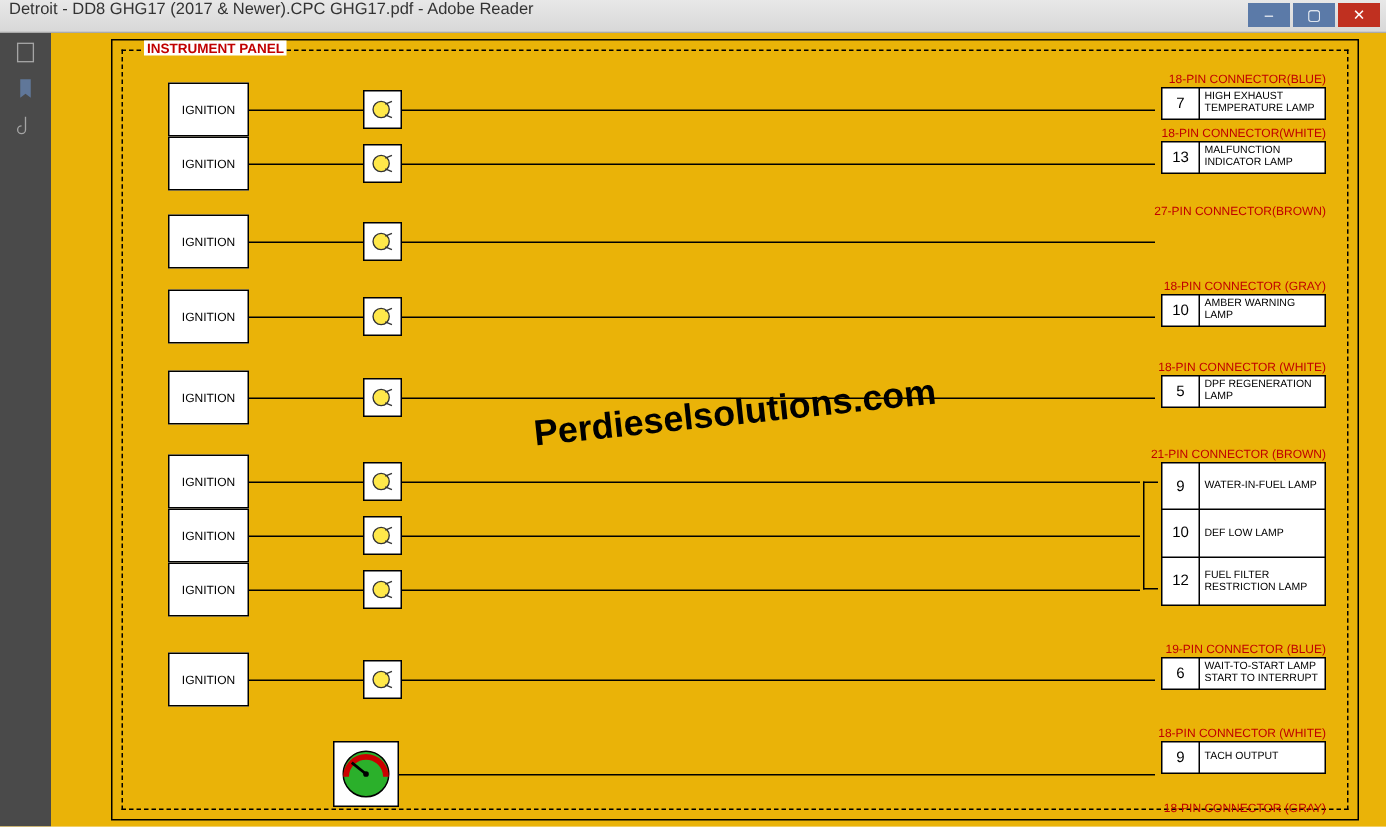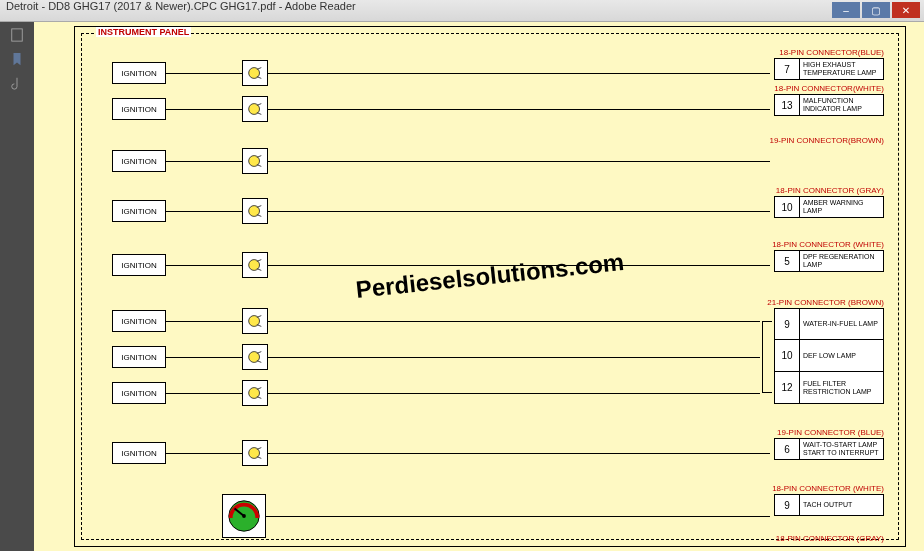--- a/index.html
+++ b/index.html
@@ -43,21 +43,21 @@
     background: #4a4a4a;
     display: flex; flex-direction: column;
     align-items: center;
     padding-top: 6px;
     gap: 10px;
   }
   .sidebar .ico { width: 14px; height: 14px; opacity: .7; }
   .page {
     position: absolute;
     left: 34px; right: 0; top: 22px; bottom: 0;
-    background: #fef9c3;
+    background: #eab308;
     padding: 4px 18px 4px 40px;
   }
   .outer-border {
     border: 1px solid #000;
     height: 100%;
     position: relative;
     padding: 6px;
   }
   .dashed-box {
     border: 1px dashed #000;
@@ -74,21 +74,21 @@
     font-weight: bold;
   }
   .row {
     position: absolute;
     left: 0; right: 0;
     height: 26px;
   }
   .ignition-box {
     position: absolute;
     left: 30px;
-    width: 54px; height: 22px;
+    width: 54px; height: 36px;
     border: 1px solid #000;
     background: #fff;
     display: flex; align-items: center; justify-content: center;
     font-size: 8px;
     top: 50%; transform: translateY(-50%);
   }
   .lamp {
     position: absolute;
     left: 160px;
     width: 26px; height: 26px;
@@ -238,21 +238,21 @@
     <div class="hline seg1"></div>
     <div class="lamp">
               <svg viewBox="0 0 20 20">
                 <ellipse cx="9" cy="10" rx="6" ry="6" fill="#ffe84a" stroke="#333"></ellipse>
                 <line x1="12" y1="6" x2="17" y2="4" stroke="#333"></line>
                 <line x1="12" y1="14" x2="17" y2="16" stroke="#333"></line>
               </svg>
             </div>
     <div class="hline seg2"></div>
     <div class="conn" style="top:-12px">
-      <div class="conn-label">19-PIN  CONNECTOR(BROWN)</div>
+      <div class="conn-label">27-PIN  CONNECTOR(BROWN)</div>
     </div>
           </div>
           <div class="row" style="top: 164px;">
     <div class="ignition-box">IGNITION</div>
     <div class="hline seg1"></div>
     <div class="lamp">
               <svg viewBox="0 0 20 20">
                 <ellipse cx="9" cy="10" rx="6" ry="6" fill="#ffe84a" stroke="#333"></ellipse>
                 <line x1="12" y1="6" x2="17" y2="4" stroke="#333"></line>
                 <line x1="12" y1="14" x2="17" y2="16" stroke="#333"></line>

